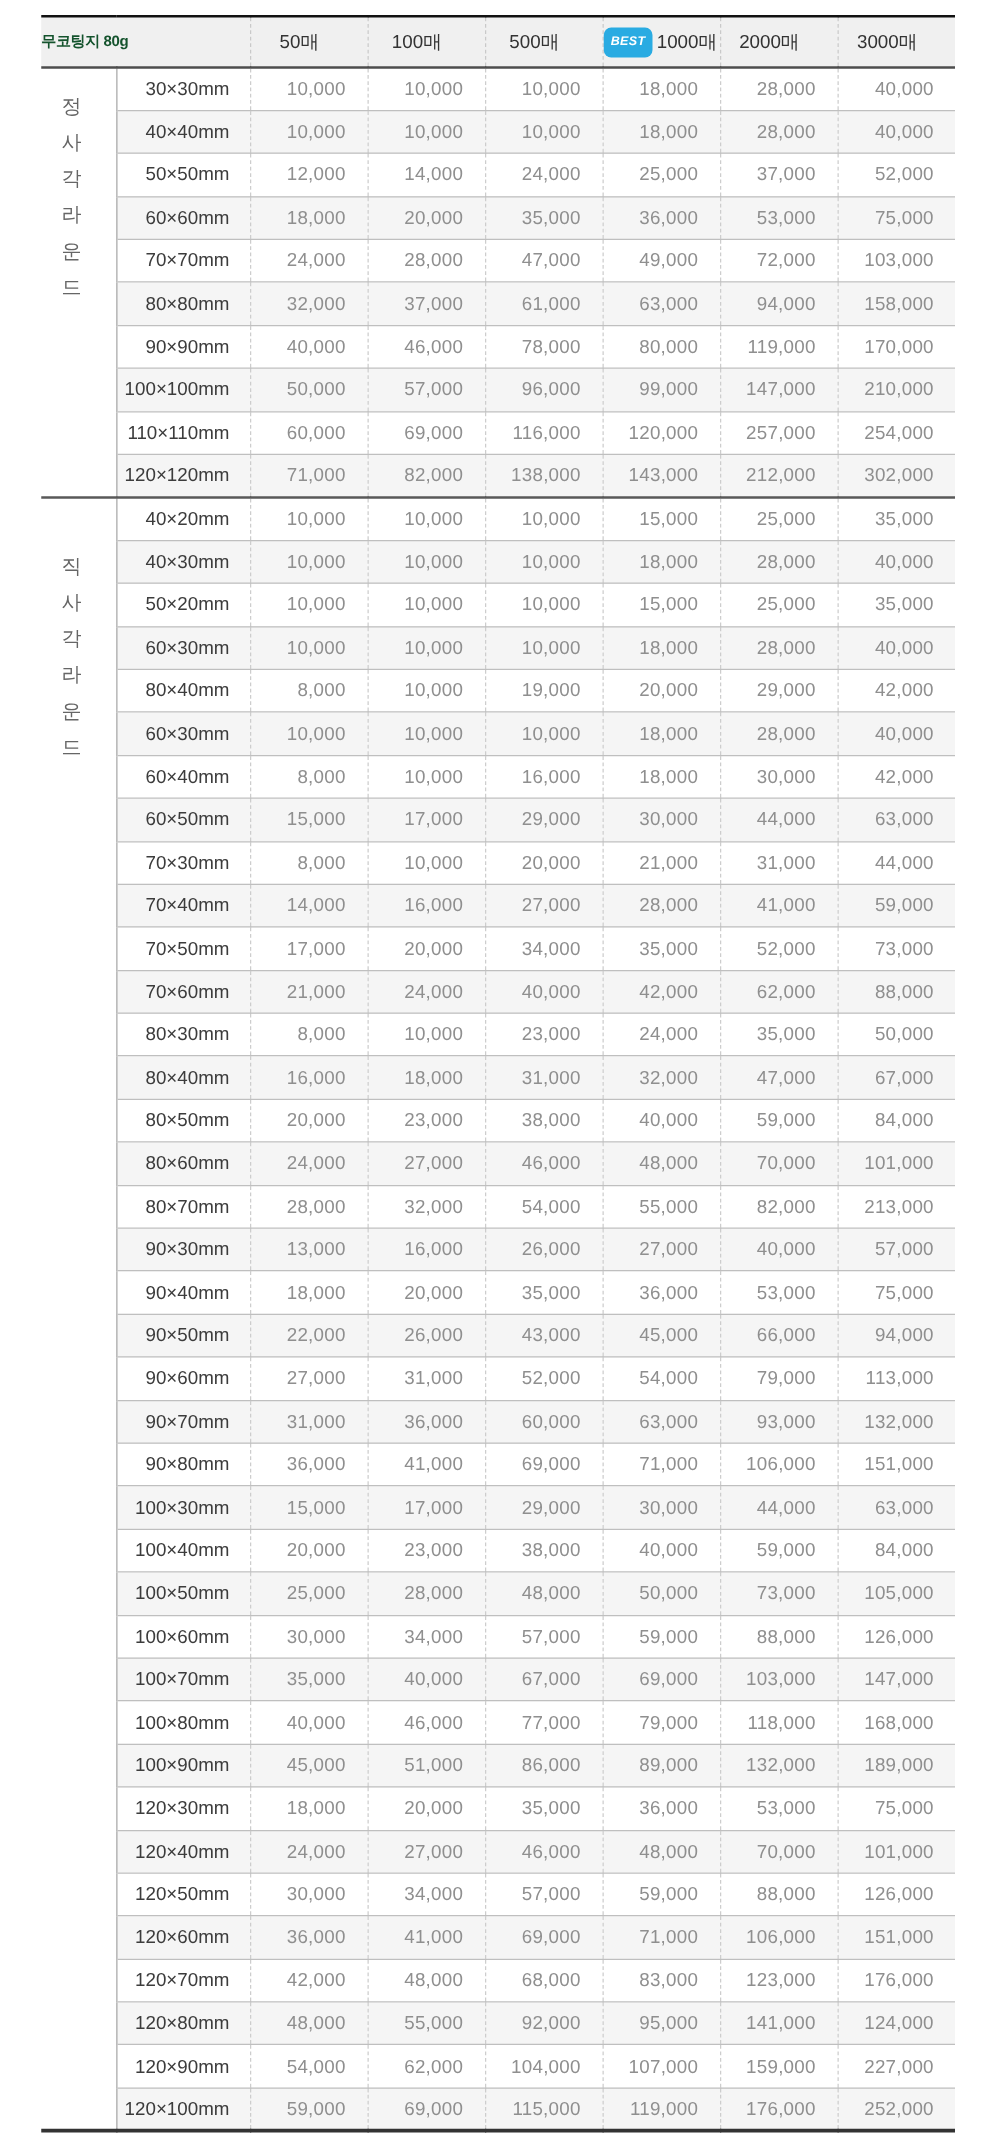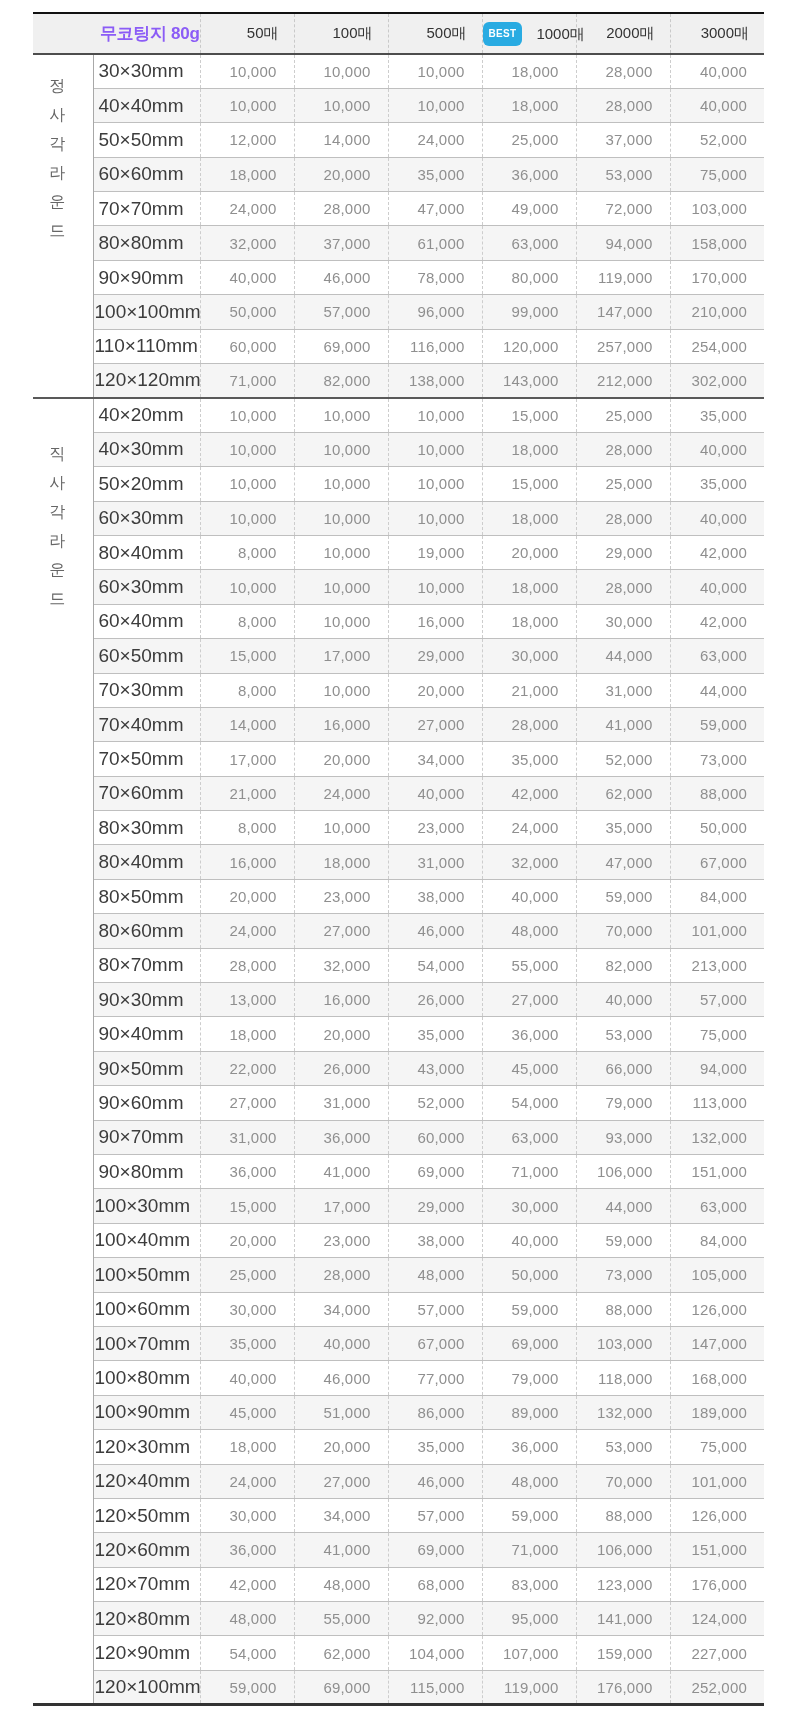--- a/index.html
+++ b/index.html
@@ -12,48 +12,48 @@
 
   table.price-table {
     border-collapse:collapse; table-layout:fixed; width:731px;
     border-top:2px solid #111;
     border-bottom:3px solid #333;
   }
   thead { border-bottom:2px solid #4d4d4d; }
   thead tr { height:41px; background:#f0f0f0; }
   th { font-weight:normal; }
   th.paper {
-    text-align:right; font-weight:bold; font-size:17px;
-    color:#8b5cf6; padding:0; letter-spacing:-0.3px;
+    text-align:left; font-weight:bold; font-size:12px;
+    color:#14532d; padding:0; letter-spacing:-0.3px;
   }
   th.qty {
-    font-size:15px; color:#333; text-align:right;
+    font-size:15px; color:#333; text-align:center;
     padding:0 15px 0 0; border-left:1px dashed #c9c9c9; white-space:nowrap;
   }
   .best-badge {
     display:inline-block; background:#29abe2; color:#fff;
     font-size:10px; font-weight:bold; line-height:16px;
-    padding:4px 6px; border-radius:6px; margin-right:14px;
-    vertical-align:2px; letter-spacing:0.3px;
+    padding:4px 6px; border-radius:6px; margin-right:3px;
+    vertical-align:2px; letter-spacing:0.3px;font-style:italic;
   }
 
   tbody tr { height:34.4px; border-bottom:1px solid #bfbfbf; }
   tbody.sec0 { border-bottom:2px solid #595959; }
   tr.stripe td { background:#f5f5f5; }
 
   td.group-label {
     vertical-align:top; text-align:center; font-size:16px;
     color:#666; padding-right:12px; background:#fff;
   }
   tbody.sec0 td.group-label { padding-top:16px; }
   tbody.sec1 td.group-label { padding-top:40px; }
   .group-label .ch { line-height:29px; }
 
   td.size {
-    border-left:1px solid #a8a8a8; font-size:19px; color:#3c3c3c;
+    border-left:1px solid #a8a8a8; font-size:15px; color:#3c3c3c;
     text-align:right; padding-right:16px; white-space:nowrap;
   }
   td.price {
     border-left:1px dashed #cdcdcd; font-size:15px; color:#8f8f8f;
     text-align:right; padding-right:17px; letter-spacing:0.2px; white-space:nowrap;
   }
 </style>
 </head>
 <body>
 

